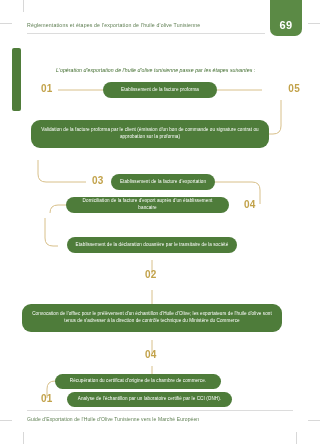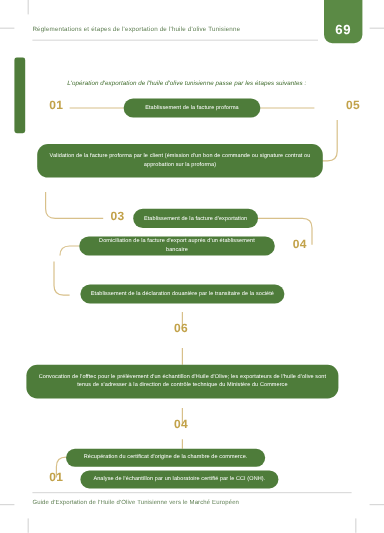--- a/index.html
+++ b/index.html
@@ -158,21 +158,21 @@
     <div class="pill" style="left:66px;top:119px;width:163px;height:16px;">
       <span>Domiciliation de la facture d'export auprès d'un établissement bancaire</span>
     </div>
     <div class="step-no gold" style="left:244px;top:121px;">04</div>
 
     <div class="step-no gold" style="left:41px;top:160px;padding-left:44px;">05</div>
     <div class="pill" style="left:67px;top:159px;width:170px;height:16px;">
       <span>Etablissement de la déclaration douanière par le transitaire de la société</span>
     </div>
 
-    <div class="step-no gold" style="left:145px;top:191px;">06</div>
+    <div class="step-no gold" style="left:145px;top:191px;">02</div>
     <div class="pill box" style="left:22px;top:226px;width:260px;height:28px;">
       <span>Convocation de l'offtec pour le prélèvement d'un échantillon d'Huile d'Olive; les exportateurs de l'huile d'olive sont tenus de s'adresser à la direction de contrôle technique du Ministère du Commerce</span>
     </div>
 
     <div class="step-no gold" style="left:145px;top:271px;">04</div>
     <div class="pill" style="left:55px;top:296px;width:166px;height:15px;">
       <span>Récupération du certificat d'origine de la chambre de commerce.</span>
     </div>
 
     <div class="step-no gold" style="left:41px;top:315px;">01</div>

